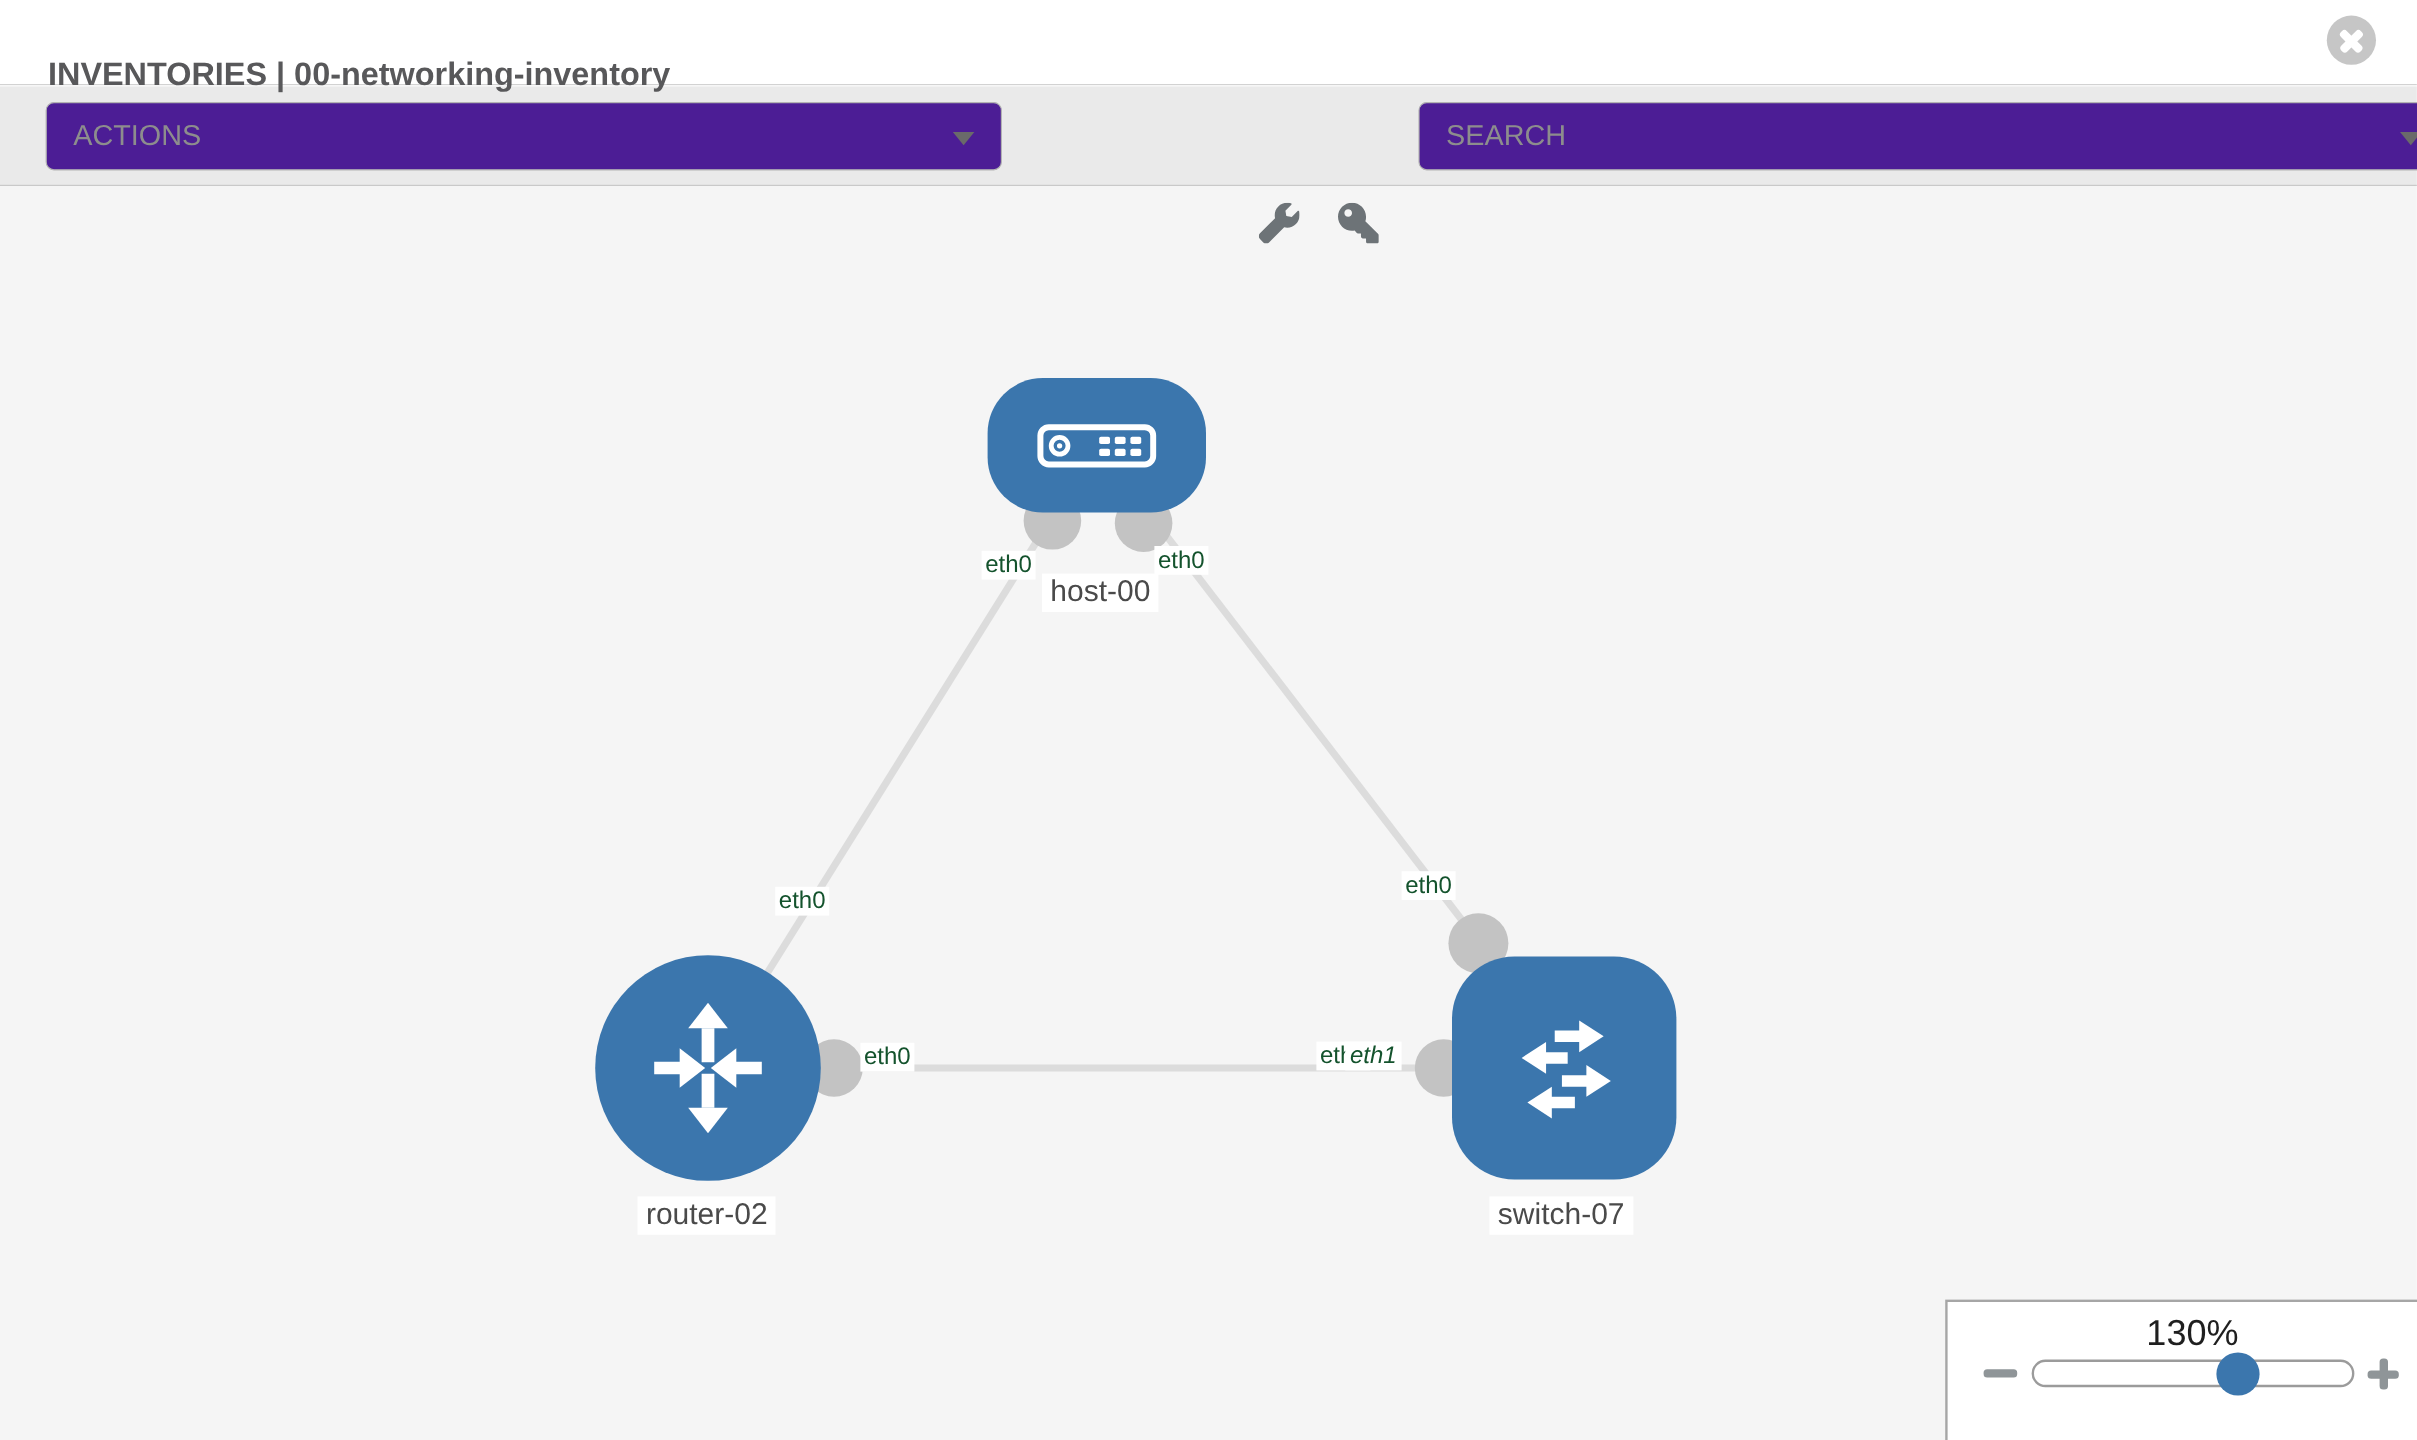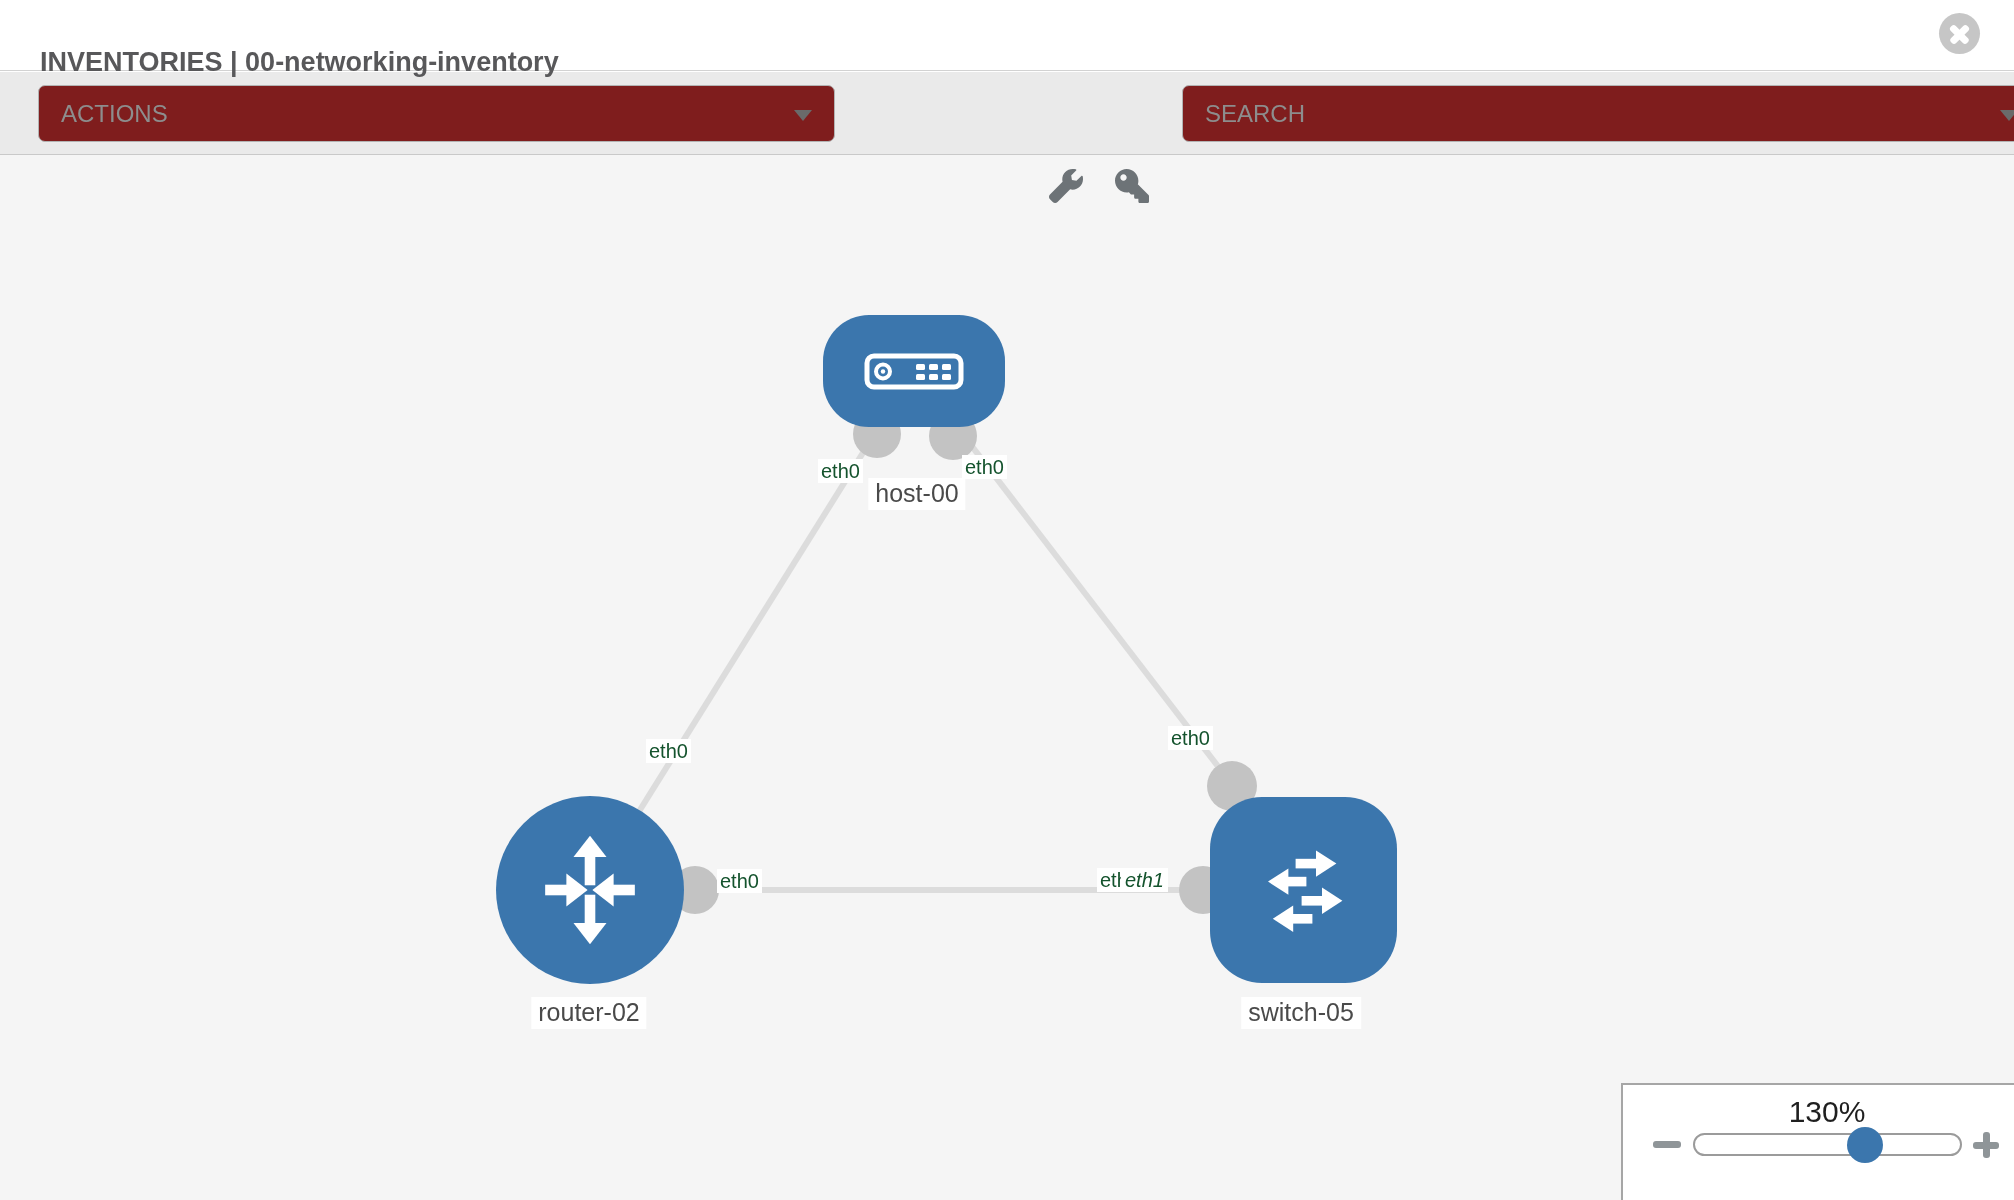--- a/index.html
+++ b/index.html
@@ -14,21 +14,21 @@
   .close-btn { position:absolute; right:34px; top:13px; width:41px; height:41px;
                border-radius:50%; background:#c6c6c6; cursor:pointer; border:none; }
   .close-btn .xbar { position:absolute; left:9px; top:17.5px; width:23px; height:6.5px;
                      background:#ffffff; border-radius:3px; }
   .close-btn .xbar.a { transform:rotate(45deg); }
   .close-btn .xbar.b { transform:rotate(-45deg); }
 
   
   .toolbar { position:absolute; top:72px; left:0; width:2014px; height:83px;
              background:#eaeaea; border-bottom:1px solid #c9c9c9; z-index:29; }
-  .dd { position:absolute; top:13px; height:57px; background:#7f1d1d;
+  .dd { position:absolute; top:13px; height:57px; background:#4c1d95;
         border:1px solid #b3b3b3; border-radius:7px; display:flex; align-items:center;
         padding:0 22px; font-size:24px; color:#8d8d8d; cursor:pointer; }
   .dd-actions { left:38px;  width:797px; }
   .dd-search  { left:1182px; width:859px; }
   .caret { position:absolute; right:22px; top:24px; width:0; height:0;
            border-left:9px solid transparent; border-right:9px solid transparent;
            border-top:11px solid #6a6a6a; }
   .tool-btn { position:absolute; top:97px; width:36px; height:36px; background:none;
               border:none; cursor:pointer; }
   .tool-btn svg { width:34px; height:34px; fill:#6d7377; }
@@ -173,21 +173,21 @@
         <line x1="48" y1="59" x2="68" y2="59"></line>
         <polygon points="82,59 65,48 65,70" stroke="none"></polygon>
         <line x1="57" y1="74" x2="38" y2="74"></line>
         <polygon points="24,74 41,63 41,85" stroke="none"></polygon>
       </g>
     </svg>
   </div>
 
   <div class="nlabel lab-host">host-00</div>
   <div class="nlabel lab-router">router-02</div>
-  <div class="nlabel lab-switch">switch-05</div>
+  <div class="nlabel lab-switch">switch-07</div>
 
   <div class="iflabel if-host-left">eth0</div>
   <div class="iflabel if-host-right">eth0</div>
   <div class="iflabel if-router-top">eth0</div>
   <div class="iflabel if-switch-top">eth0</div>
   <div class="iflabel if-router-right">eth0</div>
   <div class="iflabel if-switch-under">eth0</div>
   <div class="iflabel if-switch-over">eth1</div>
 
   <div class="zoom-panel">

